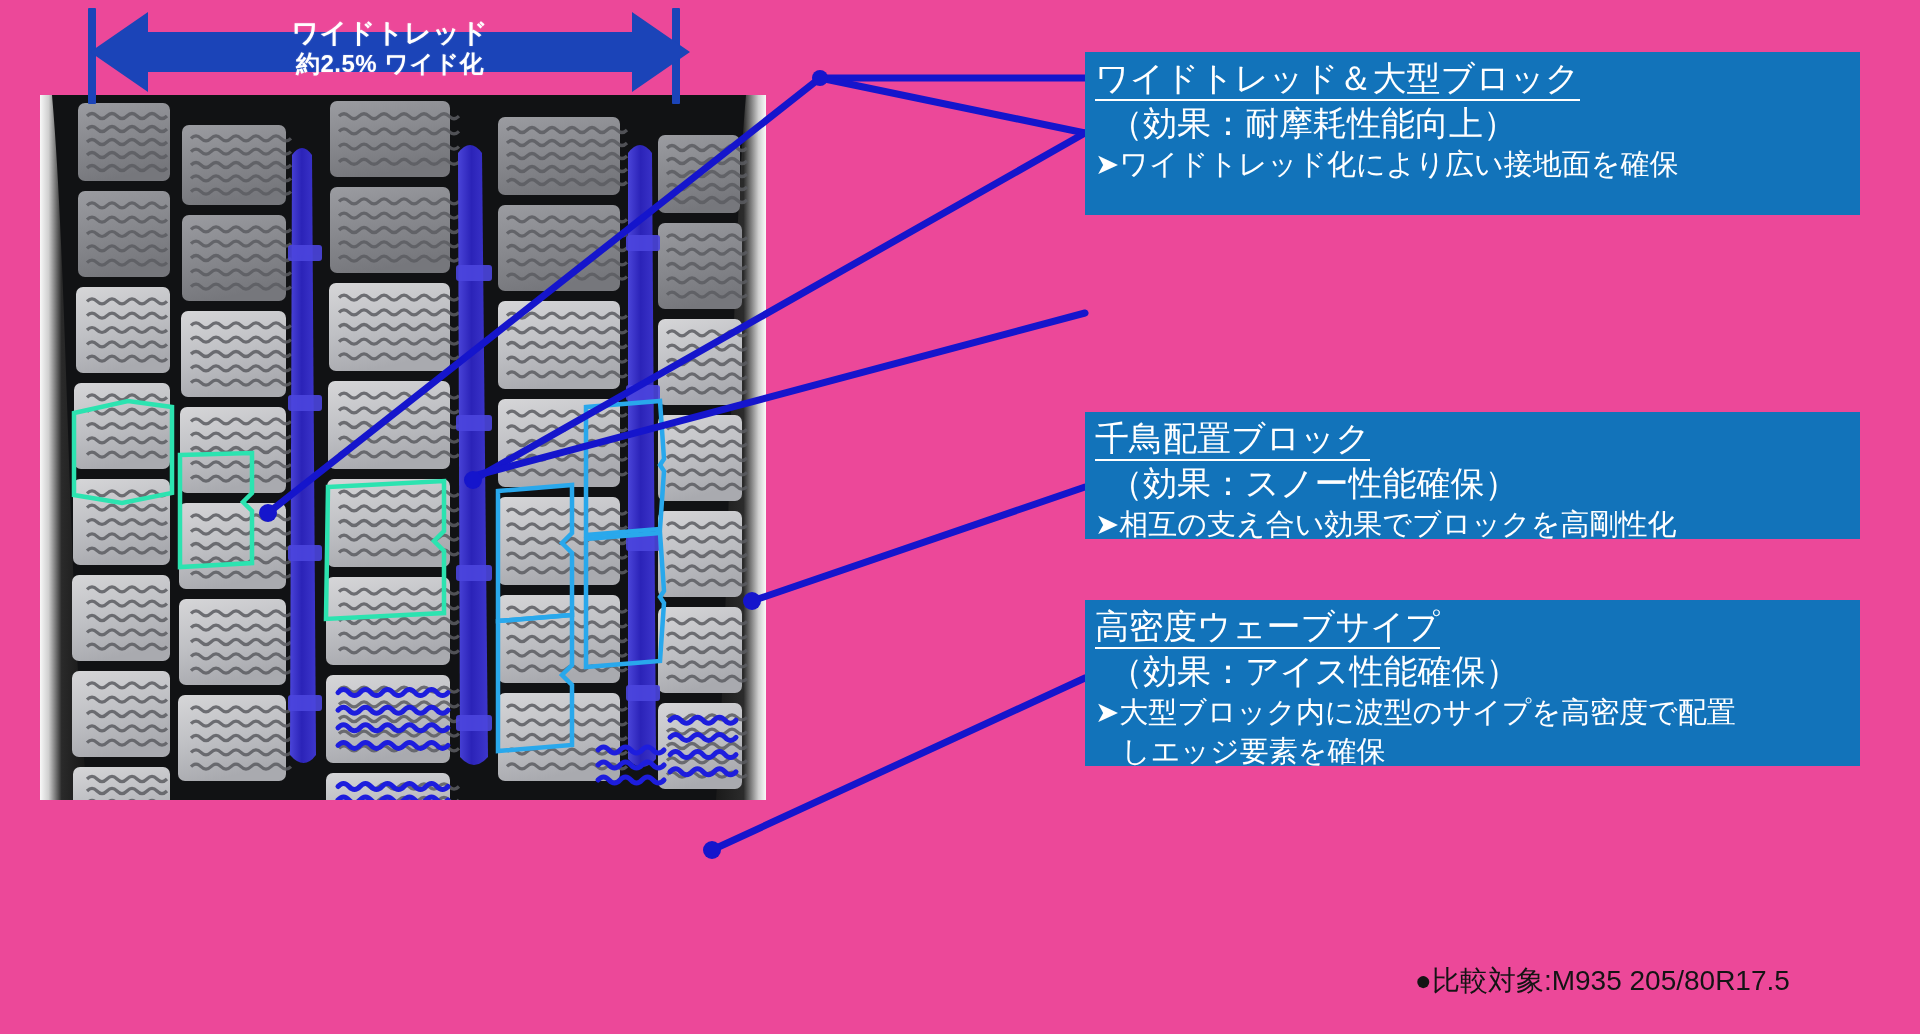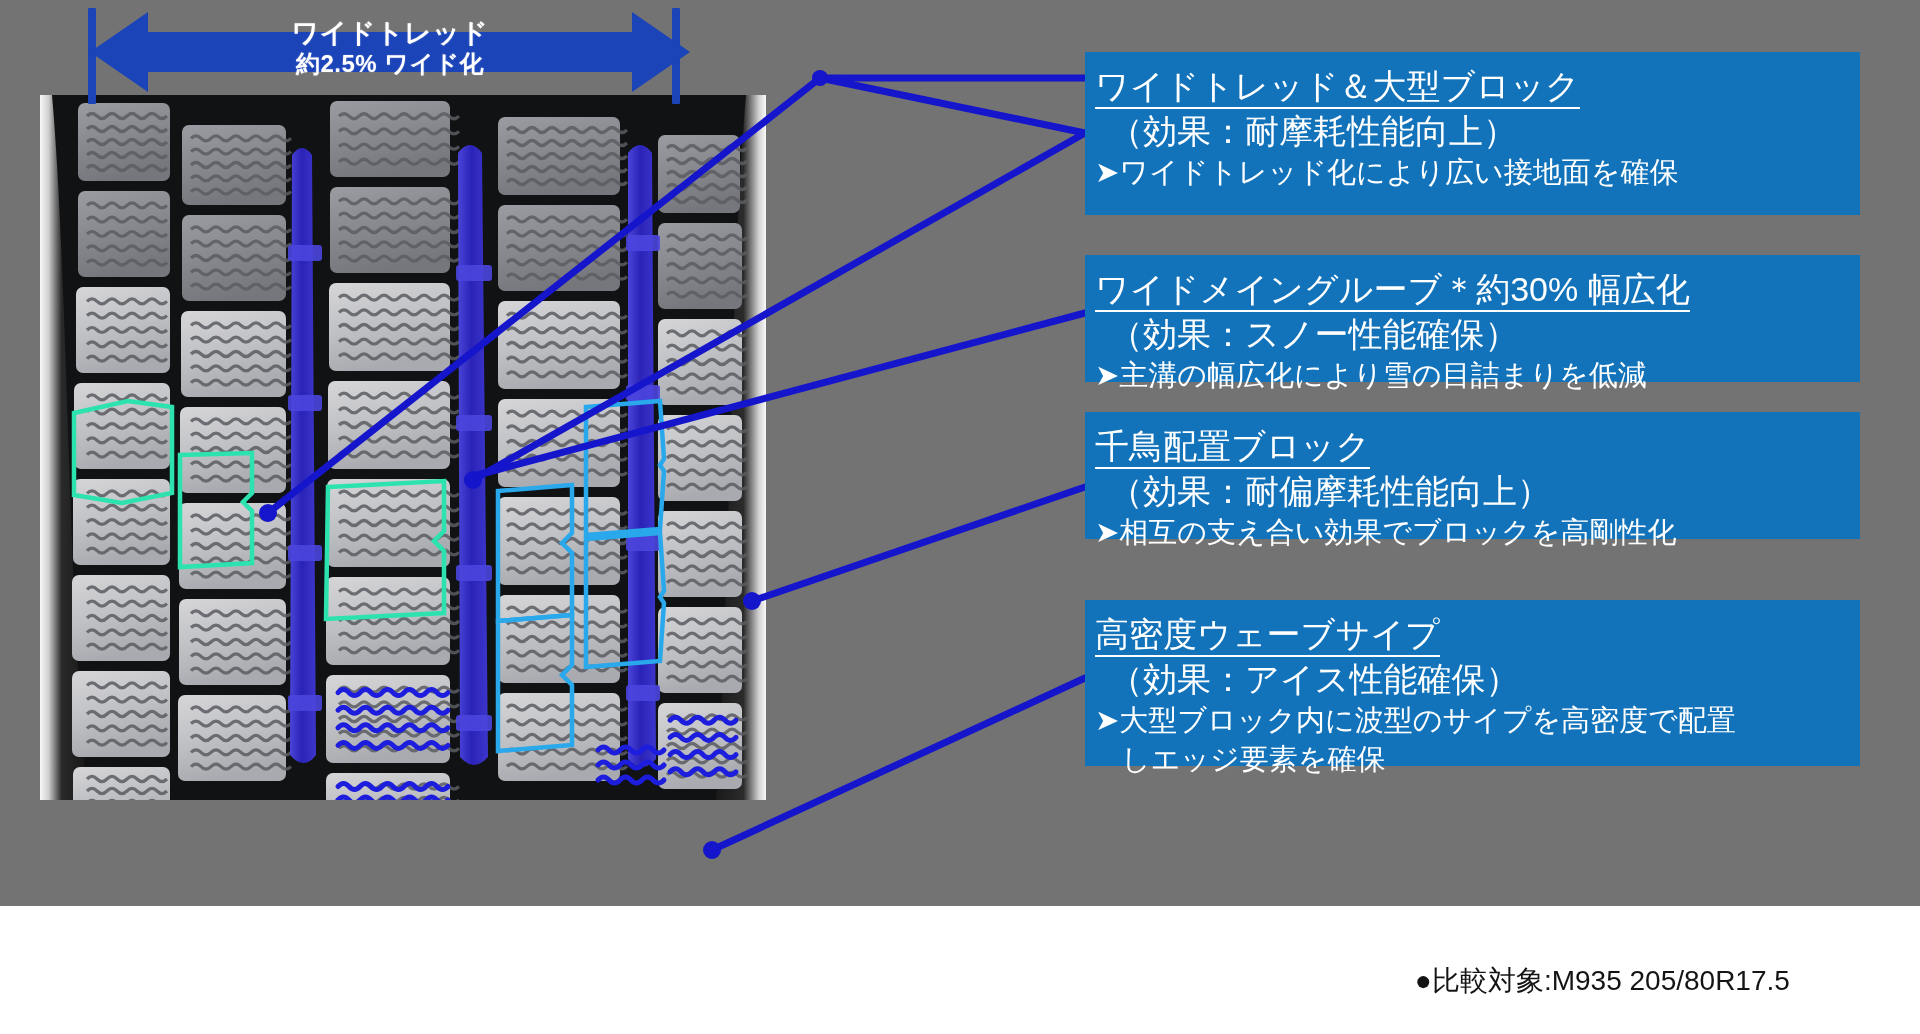--- a/index.html
+++ b/index.html
@@ -2,21 +2,21 @@
 <html><head>
 <meta charset="utf-8">
 <style>
   * { box-sizing: border-box; margin: 0; padding: 0; }
   html, body {
     width: 1920px; height: 1034px;
     background: #ffffff;
     font-family: "Liberation Sans", "DejaVu Sans", sans-serif;
     overflow: hidden;
   }
-  #root { position: relative; width: 1920px; height: 906px; background:#737373; }
+  #root { position: relative; width: 1920px; height: 1034px; background:#ec4899; }
 
   
   .tire-wrap { position: absolute; left: 30px; top: 95px; width: 740px; height: 705px; }
   .tire-canvas { position:absolute; inset:0; }
 
   
   .banner { position: absolute; left: 90px; top: 4px; width: 600px; height: 96px; }
   .banner-arrow { position:absolute; inset:0; }
   .banner-label {
     position: absolute; left: 0; top: 14px; width: 600px;
@@ -28,21 +28,21 @@
   .banner-l2 { font-size: 24px; letter-spacing: .5px; }
   .tick {
     position: absolute; width: 8px; background: #1b44b8; border-radius: 1px;
   }
   .tick-l { left: 88px; top: 8px; height: 96px; }
   .tick-r { left: 672px; top: 8px; height: 96px; }
 
   
   .panel {
     position: absolute; left: 1085px; width: 775px;
-    background: #1273ba; color: #ffffff; padding: 14px 10px 10px 10px;
+    background: #1273ba; color: #ffffff; padding: 6px 10px 10px 10px;
   }
   .panel-title {
     font-size: 34px; line-height: 1.18; white-space: nowrap;
     display: inline-block; border-bottom: 2px solid #ffffff; padding-bottom: 1px;
   }
   .panel-effect { font-size: 34px; line-height: 1.3; padding-left: 14px; }
   .panel-bullet { font-size: 29px; line-height: 1.32; white-space: nowrap; }
   .panel-cont { font-size: 29px; line-height: 1.32; padding-left: 26px; }
 
   #panel-1 { top: 52px;  height: 163px; }
@@ -431,33 +431,26 @@
   </svg>
 
   <div class="panel" id="panel-1">
     <div>
       <span class="panel-title">ワイドトレッド＆大型ブロック</span><span class="panel-title sup"></span>
     </div>
     <div class="panel-effect">（効果：耐摩耗性能向上）</div>
     <div class="panel-bullet">➤ワイドトレッド化により広い接地面を確保</div>
   </div>
 
-  <div class="panel" id="panel-2">
-    <div>
-      <span class="panel-title">ワイドメイングルーブ</span><span class="panel-title sup">＊約30%  幅広化</span>
-    </div>
-    <div class="panel-effect">（効果：スノー性能確保）</div>
-    <div class="panel-bullet">➤主溝の幅広化により雪の目詰まりを低減</div>
-  </div>
 
   <div class="panel" id="panel-3">
     <div>
       <span class="panel-title">千鳥配置ブロック</span><span class="panel-title sup"></span>
     </div>
-    <div class="panel-effect">（効果：耐偏摩耗性能向上）</div>
+    <div class="panel-effect">（効果：スノー性能確保）</div>
     <div class="panel-bullet">➤相互の支え合い効果でブロックを高剛性化</div>
   </div>
 
   <div class="panel" id="panel-4">
     <div>
       <span class="panel-title">高密度ウェーブサイプ</span><span class="panel-title sup"></span>
     </div>
     <div class="panel-effect">（効果：アイス性能確保）</div>
     <div class="panel-bullet">➤大型ブロック内に波型のサイプを高密度で配置</div>
     <div class="panel-cont">しエッジ要素を確保</div>

